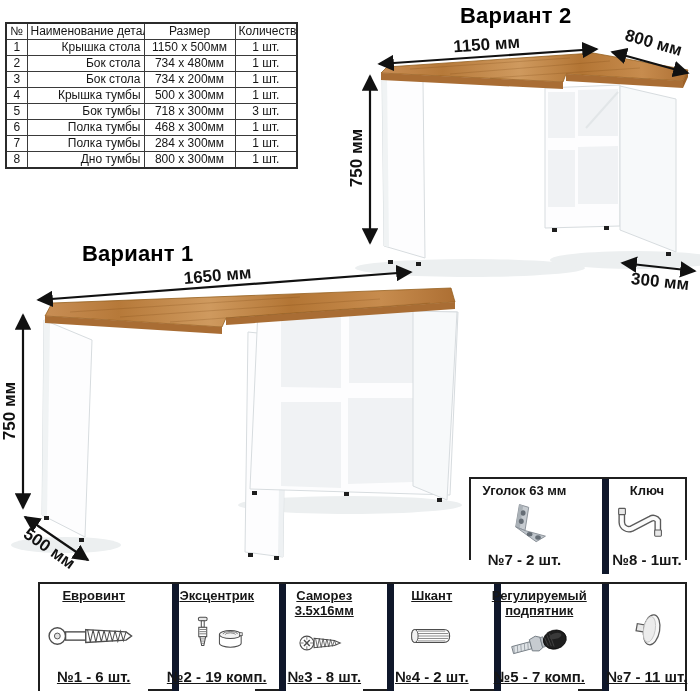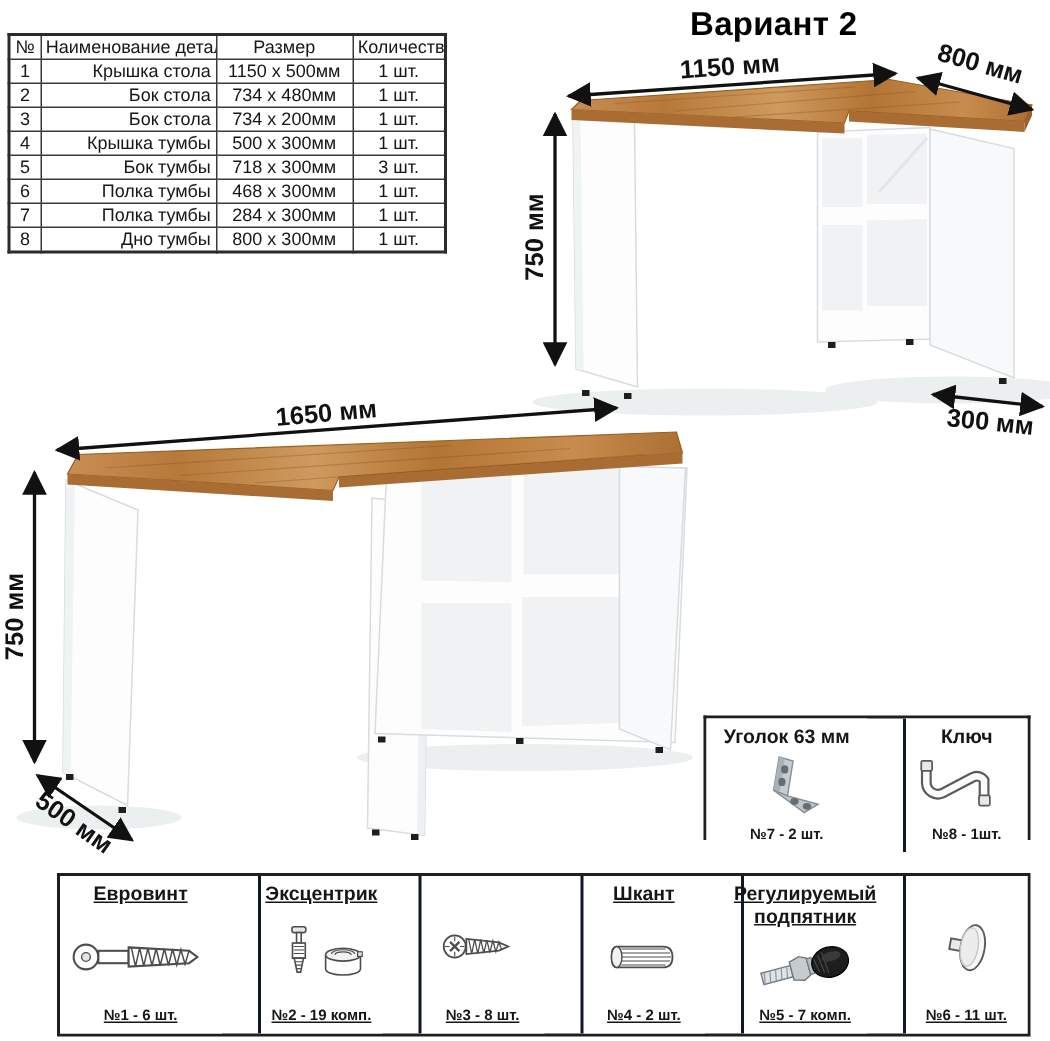--- a/index.html
+++ b/index.html
@@ -21,24 +21,24 @@
   .d2{left:340px;top:28px;}
   .d1{left:0px;top:255px;}
   svg text.dim{font-family:"Liberation Sans",sans-serif;font-weight:700;font-size:17px;fill:#111;}
   
   .accbox{position:absolute;left:469px;top:477px;width:218px;height:83px;display:grid;
           grid-template-columns:1fr 1fr;border:2px solid #1f1f1f;border-bottom:none;background:#fff;box-sizing:border-box;}
   .hwrow{position:absolute;left:38px;top:582px;width:649px;height:109px;display:grid;
          grid-template-columns:repeat(6,1fr);border:2px solid #1f1f1f;background:#fff;box-sizing:border-box;text-decoration:underline;}
   .cell{display:flex;flex-direction:column;align-items:center;justify-content:space-between;
         padding:5px 2px 6px;background:#fff;min-width:0;}
-  .cell + .cell{border-left:2px solid #0f172a;margin-left:24px;}
+  .cell + .cell{border-left:7px solid #0f172a;margin-left:24px;}
   .cell .t{font-weight:700;font-size:13px;text-align:center;line-height:1.12;}
   .cell .ic{flex:1;display:flex;align-items:center;justify-content:center;width:100%;}
-  .cell .l{font-weight:700;font-size:10px;white-space:nowrap;}
+  .cell .l{font-weight:700;font-size:15px;white-space:nowrap;}
 </style>
 </head>
 <body>
 
 <div class="sheet">
 
   <table class="parts">
     <colgroup>
         <col style="width:21px">
         <col style="width:117px">
@@ -160,20 +160,21 @@
       <line x1="272" y1="24" x2="348" y2="45" marker-start="url(#ah2)" marker-end="url(#ah2)"></line>
       <line x1="30" y1="48" x2="30" y2="215" marker-start="url(#ah2)" marker-end="url(#ah2)"></line>
       <line x1="282" y1="235" x2="355" y2="243" marker-start="url(#ah2)" marker-end="url(#ah2)"></line>
     </g>
     <text class="dim" x="147" y="22" text-anchor="middle" transform="rotate(-4 147 22)">1150 мм</text>
     <text class="dim" x="312" y="20" text-anchor="middle" transform="rotate(16 312 20)">800 мм</text>
     <text class="dim" x="17" y="135" text-anchor="middle" transform="rotate(-90 17 130)">750 мм</text>
     <text class="dim" x="320" y="259" text-anchor="middle" transform="rotate(6 320 255)">300 мм</text>
   </svg>
 
+  <div class="vtitle v1t">Вариант 1</div>
   <svg class="draw d1" width="470" height="345" viewBox="0 0 470 345">
     <defs>
       <marker id="ah1" viewBox="0 0 10 10" refX="9" refY="5" markerWidth="7.5" markerHeight="7.5" orient="auto-start-reverse">
         <path d="M0,0 L10,5 L0,10 Z" fill="#111"></path>
       </marker>
       <linearGradient id="wg1" x1="0" y1="0" x2="1" y2="0">
         <stop offset="0" stop-color="#c88e55"></stop>
           <stop offset="0.18" stop-color="#b67939"></stop>
         <stop offset="0.4" stop-color="#cf9a5f"></stop>
           <stop offset="0.6" stop-color="#b37534"></stop>
@@ -289,20 +290,21 @@
             <ellipse cx="68" cy="26" rx="15" ry="5.5" fill="#f3f3f3"></ellipse>
             <path d="M58,25.4 a10,3.6 0 0 1 20,0" fill="none" stroke-width="1"></path>
             <path d="M61,26.2 a7,2.6 0 0 1 14,0" fill="none" stroke-width="1"></path>
             <rect x="80.5" y="23.5" width="4" height="4" fill="#e3e3e3" stroke-width="1"></rect>
           </g>
         </svg>
       </div>
       <div class="l">№2 - 19 комп.</div>
     </div>
     <div class="cell">
+      <div class="t">Саморез 3.5х16мм</div>
       <div class="ic">
         <svg width="88" height="44" viewBox="0 0 100 48">
           <g fill="#ffffff" stroke="#4d4d4d" stroke-width="1.5">
             <circle cx="26" cy="24" r="9.5"></circle>
             <path d="M22,20 l8,8 M30,20 l-8,8" stroke-width="2"></path>
             <path d="M26,15.5 v4 M26,28.5 v4 M17.5,24 h4 M30.5,24 h4" stroke-width="1"></path>
             <path d="M36,17.5 L64,20.5 L72,24 L64,27.5 L36,30.5 Z"></path>
             <path d="M38,17.7 l2.6,12.6 2.6,-12.4 2.6,12.2 2.6,-12 2.6,11.6 2.6,-11.2 2.6,10.8 2.6,-10.2 2.6,9.4 2.6,-8.4 2.4,6.8" fill="none" stroke-width="1.1"></path>
           </g>
         </svg>
@@ -342,17 +344,17 @@
     <div class="cell">
       <div class="ic">
         <svg width="76" height="50" viewBox="0 0 80 56">
           <g transform="rotate(10 40 28)" fill="#f6f6f6" stroke="#5a5a5a" stroke-width="1.4">
             <rect x="28" y="24" width="9" height="8" fill="#e9e9e9"></rect>
             <ellipse cx="45" cy="28" rx="9" ry="17"></ellipse>
             <ellipse cx="42.5" cy="28" rx="6.5" ry="14.5" fill="#ececec" stroke="#c4c4c4" stroke-width="1"></ellipse>
           </g>
         </svg>
       </div>
-      <div class="l">№6 - 11 шт.</div>
+      <div class="l">№7 - 11 шт.</div>
     </div>
   </div>
 
 </div>
 
 </body></html>

